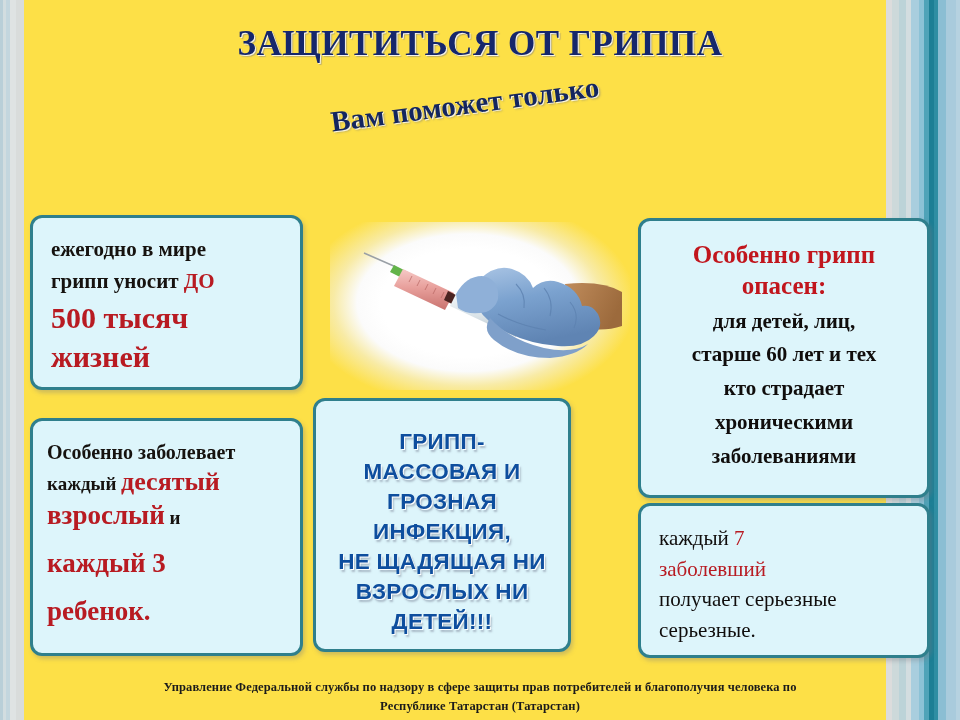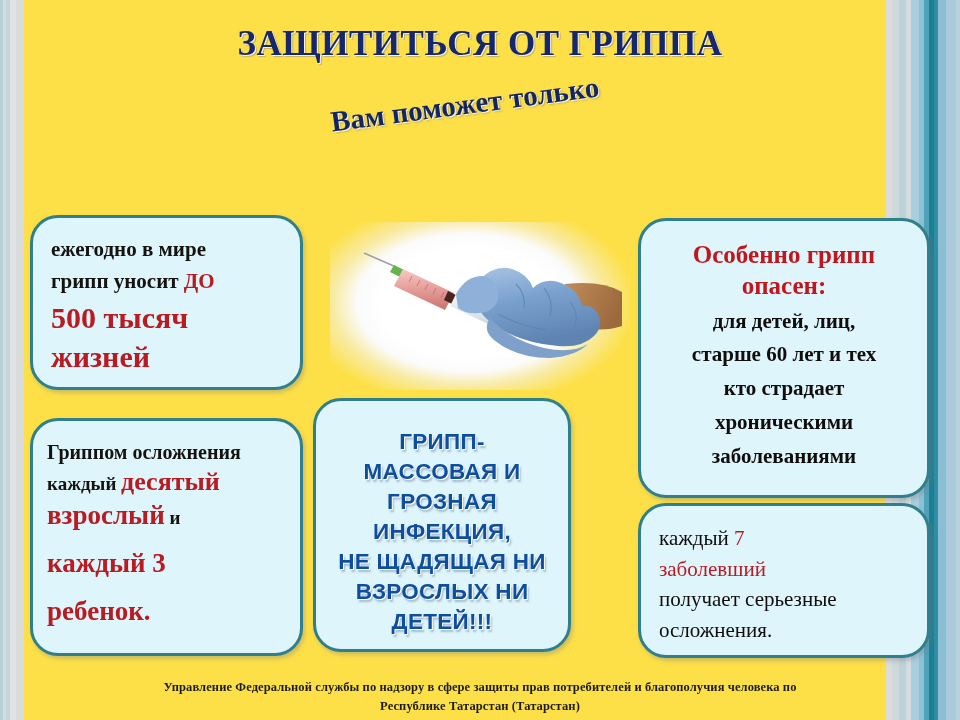--- a/index.html
+++ b/index.html
@@ -84,21 +84,21 @@
     letter-spacing: 1px;
     color: #d3141e;
     text-shadow: 2px 2px 0 #ffffff, 3px 4px 3px rgba(110,110,120,0.55);
   }
 
   
   .box {
     position: absolute;
     background: #ddf5fb;
     border: 3px solid #2f7f8c;
-    border-radius: 28px;
+    border-radius: 12px;
     box-sizing: border-box;
     box-shadow: 2px 3px 4px rgba(120,120,130,0.35);
     text-align: center;
     overflow: hidden;
   }
   .box p { margin: 0; }
 
   #box-deaths       { left: 30px;  top: 215px; width: 273px; height: 175px; padding: 16px 14px 0 18px; }
   #box-incidence    { left: 30px;  top: 418px; width: 273px; height: 238px; padding: 16px 12px 0 14px; }
   #box-center       { left: 313px; top: 398px; width: 258px; height: 254px; padding: 26px 14px 0 14px; }
@@ -228,21 +228,21 @@
   </div>
 
   <div class="box" id="box-deaths">
     <p class="line">ежегодно в мире</p>
     <p class="line"><span>грипп уносит </span><span class="accent-red">ДО</span></p>
     <p class="big">500 тысяч</p>
     <p class="big">жизней</p>
   </div>
 
   <div class="box" id="box-incidence">
-    <p class="line">Гриппом осложнения</p>
+    <p class="line">Особенно заболевает</p>
     <p><span class="small-black">каждый </span><span class="mid-red">десятый</span></p>
     <p><span class="big">взрослый</span><span class="small-black"> и</span></p>
     <p class="big">каждый 3</p>
     <p class="big">ребенок.</p>
   </div>
 
   <div class="box" id="box-center">
     <p class="headline">ГРИПП- МАССОВАЯ И</p>
     <p class="headline">ГРОЗНАЯ ИНФЕКЦИЯ,</p>
     <p class="headline">НЕ ЩАДЯЩАЯ НИ</p>
@@ -257,21 +257,21 @@
     <p class="body">старше 60 лет и тех</p>
     <p class="body">кто страдает</p>
     <p class="body">хроническими</p>
     <p class="body">заболеваниями</p>
   </div>
 
   <div class="box" id="box-complication">
     <p class="line"><span>каждый </span><span class="red">7</span></p>
     <p class="line red">заболевший</p>
     <p class="line">получает серьезные</p>
-    <p class="line">осложнения.</p>
+    <p class="line">серьезные.</p>
   </div>
 
   <div id="footer">
     <div>Управление Федеральной службы по надзору в сфере защиты прав потребителей и благополучия человека по</div>
     <div>Республике Татарстан (Татарстан)</div>
   </div>
 
 </div>
 
 </body></html>

